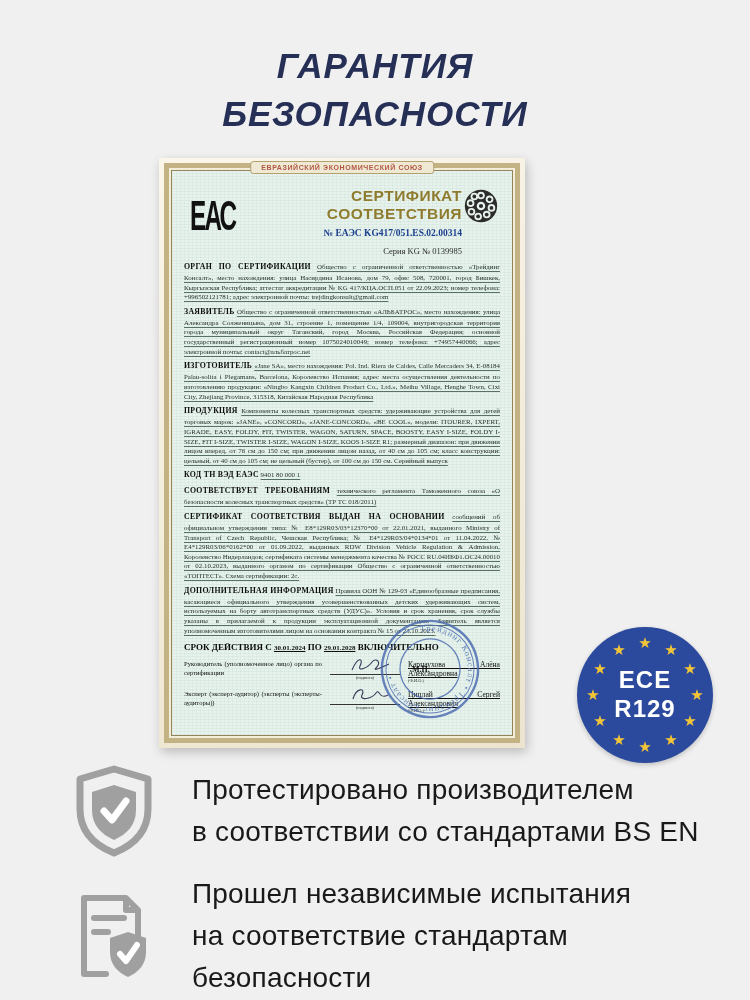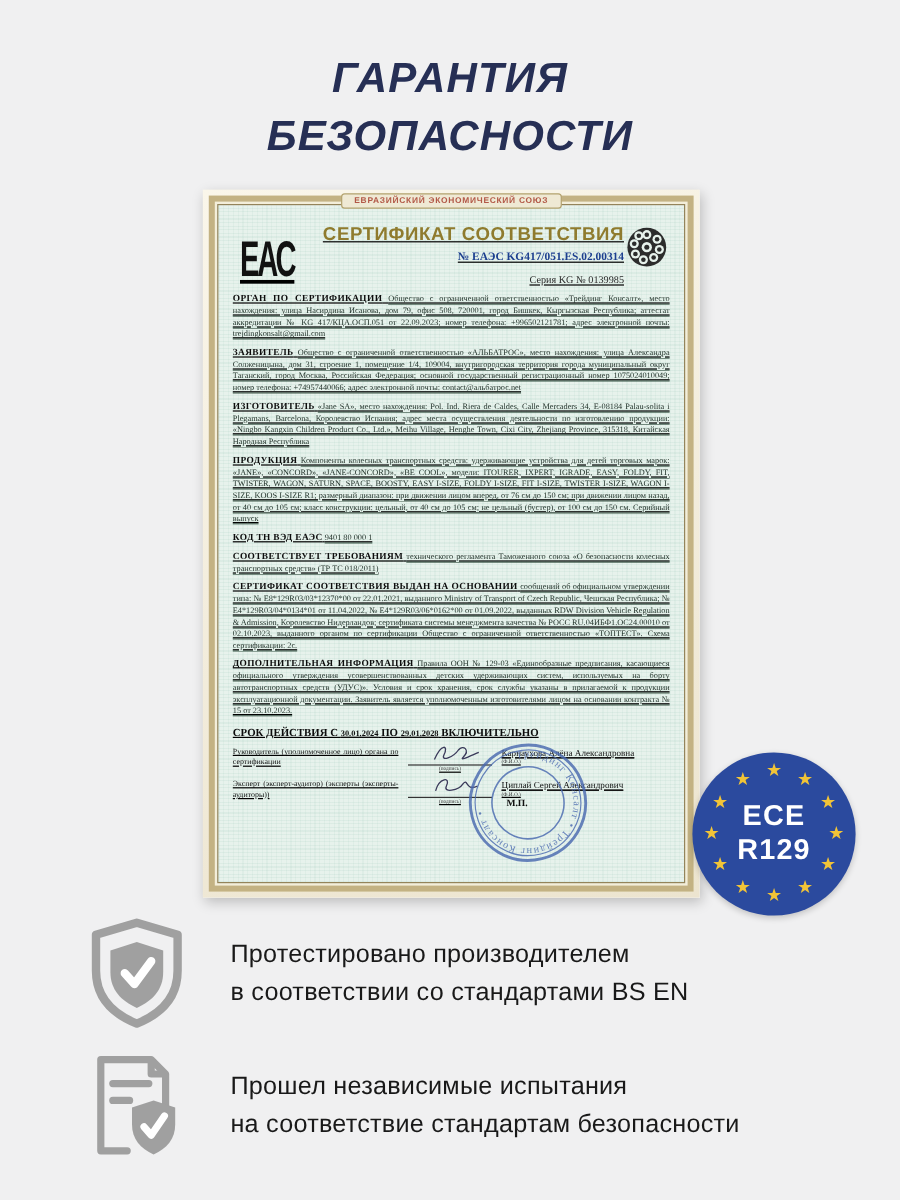--- a/index.html
+++ b/index.html
@@ -9,24 +9,24 @@
     font-family:"Liberation Sans",sans-serif;
   }
   
   .page-title{
     position:absolute;top:42px;left:0;width:750px;
     text-align:center;color:#262f55;font-weight:bold;
     font-size:35px;line-height:1.36;letter-spacing:1px;white-space:pre-line;font-style:italic;
   }
   
   .cert{
-    position:absolute;left:169px;top:158px;width:414px;height:590px;
+    position:absolute;left:159px;top:158px;width:366px;height:590px;
     background:linear-gradient(160deg,#faf6ea,#ece4cf);
     box-shadow:2px 4px 10px rgba(0,0,0,.22);
-    padding:5px;box-sizing:border-box;text-decoration:underline;
+    padding:5px;box-sizing:border-box;
   }
   .cert-frame{
     width:100%;height:100%;box-sizing:border-box;
     border:5px solid #c3b283;
     padding:2px;background:#f3eeda;
   }
   .cert-inner{
     position:relative;width:100%;height:100%;box-sizing:border-box;
     border:1px solid #94845a;
     background:
@@ -89,21 +89,21 @@
     white-space:pre-line;
   }
   .star{
     position:absolute;left:50%;top:50%;width:16px;height:16px;margin:-8px 0 0 -8px;
     color:#f2c437;font-size:15px;line-height:16px;text-align:center;
   }
   
   .features{position:absolute;left:68px;top:763px;width:640px;}
   .feature{display:flex;align-items:center;margin-bottom:14px;}
   .feature-icon{width:92px;height:96px;flex:0 0 92px;margin-right:32px;}
-  .feature-text{font-size:21px;line-height:1.5;color:#191919;letter-spacing:.2px;white-space:pre-line;}
+  .feature-text{font-size:28px;line-height:1.5;color:#191919;letter-spacing:.2px;white-space:pre-line;}
 </style>
 </head>
 <body>
 
 <div class="page-title">ГАРАНТИЯ
 БЕЗОПАСНОСТИ</div>
 
 <div class="cert">
   <div class="cert-frame">
     <div class="cert-inner">

